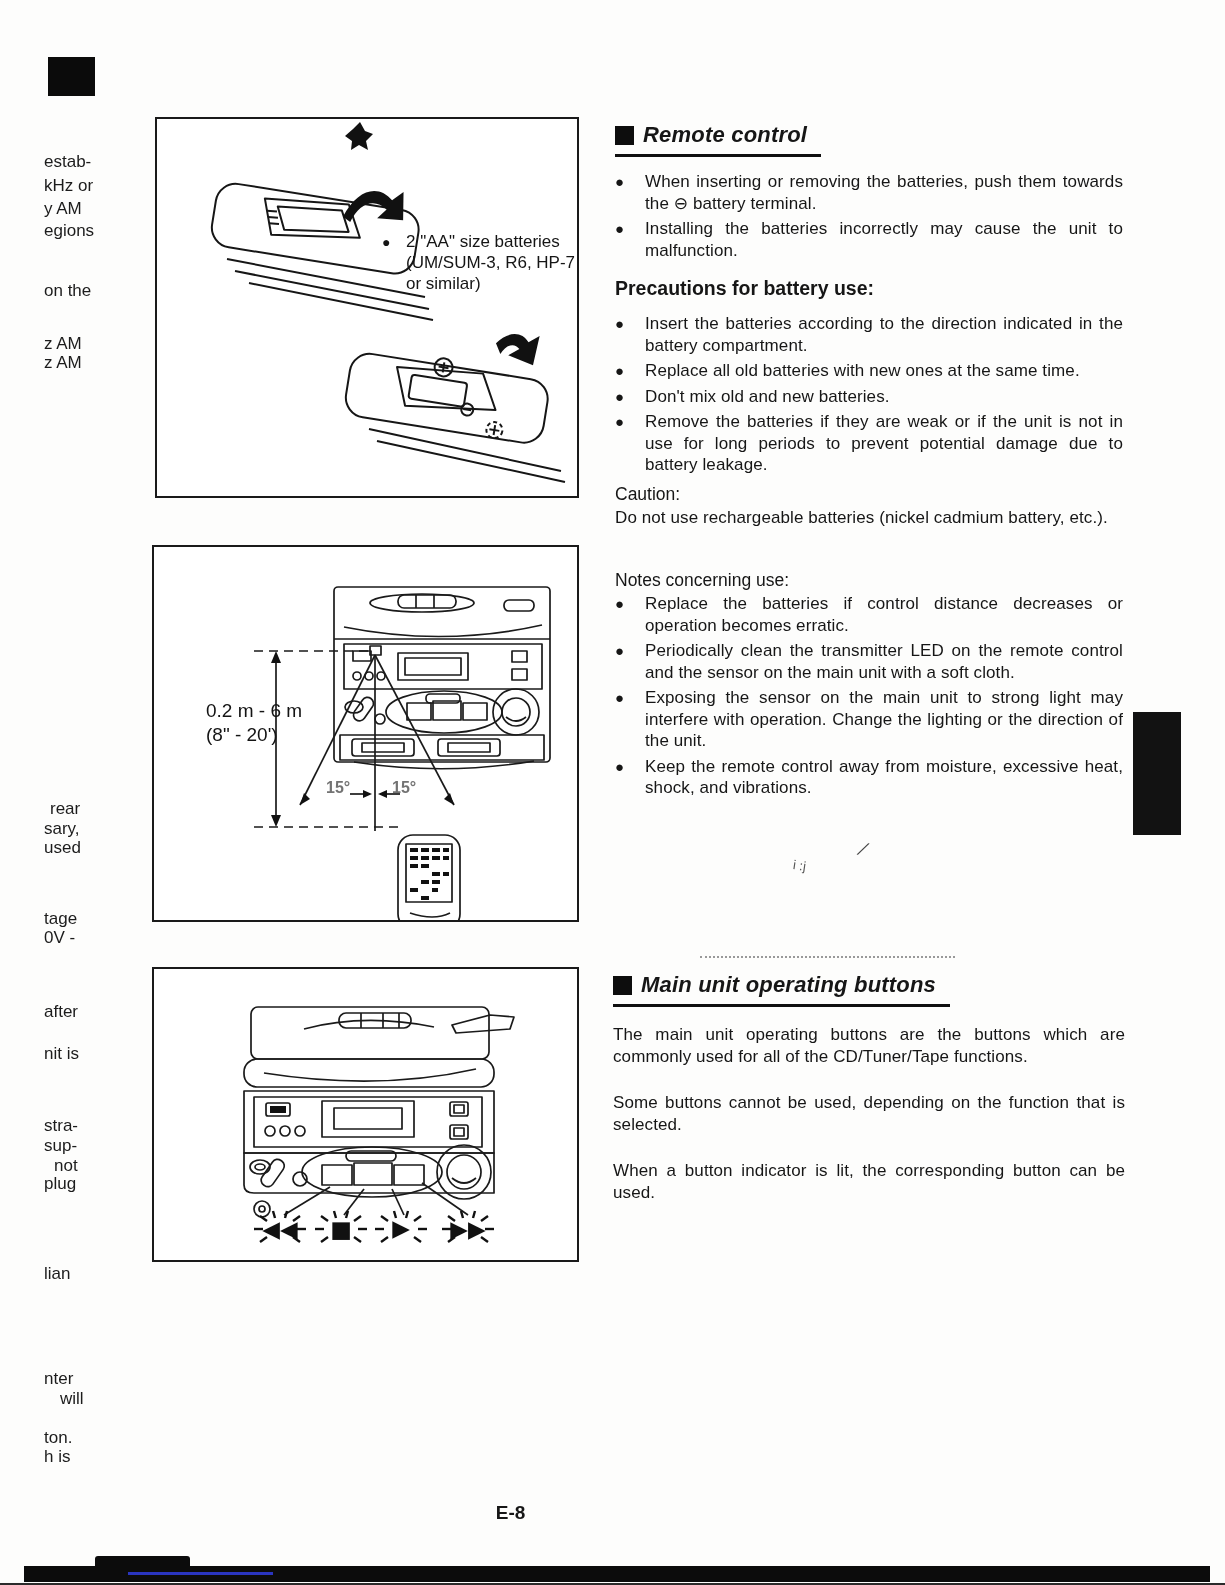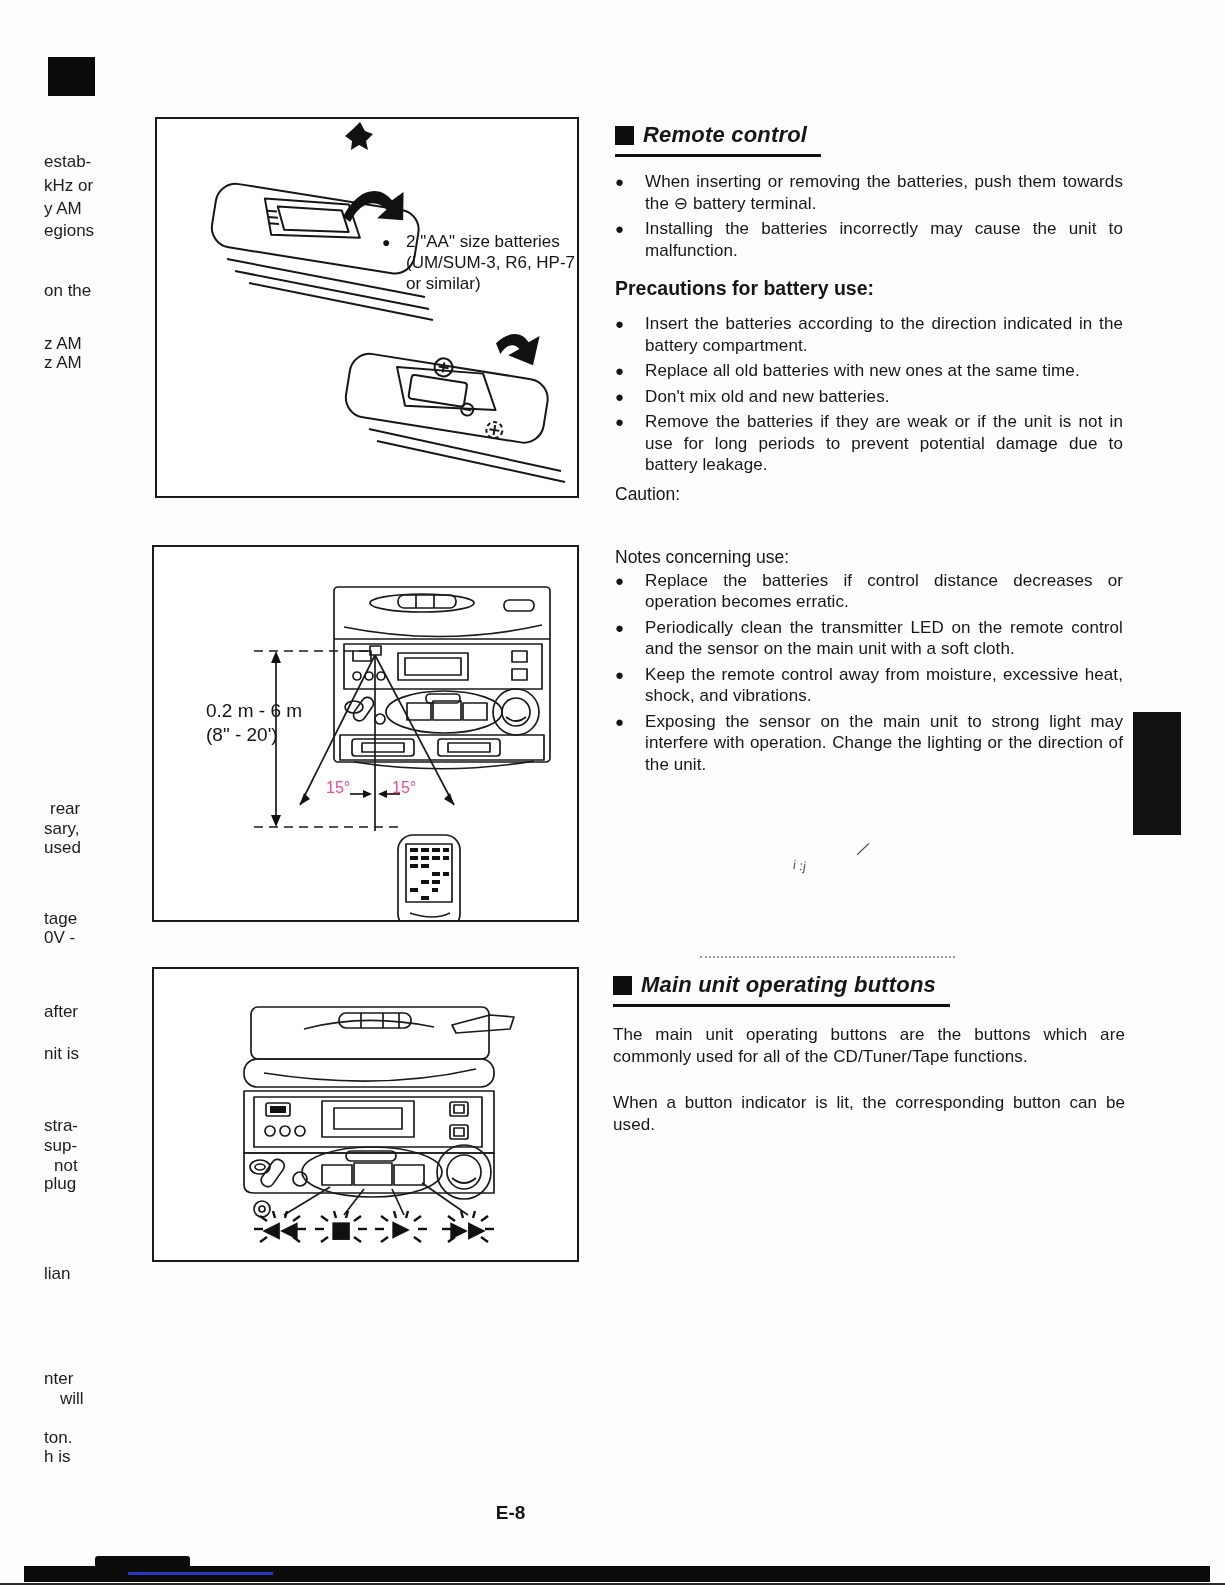--- a/index.html
+++ b/index.html
@@ -18,21 +18,21 @@
               letter-spacing:.5px;}
   
   .frag{position:absolute;left:44px;font-size:17px;color:#1c1c1c;white-space:nowrap;}
   
   .box{position:absolute;border:2px solid #1a1a1a;background:#fff;box-sizing:border-box;}
   .box svg{display:block;}
   .fig-label{position:absolute;font-size:17px;line-height:21px;color:#151515;}
   .fig-bullet{display:grid;grid-template-columns:24px 1fr;}
   .fig-bullet .dot::before{content:"\25CF";font-size:14px;}
   .dim-label{font-size:19px;line-height:24px;color:#141414;}
-  .angle-label{font-size:16px;font-weight:normal;color:#ec4899;}
+  .angle-label{font-size:16px;font-weight:bold;color:#737373;}
   
   .col{position:absolute;width:508px;}
   .sec-head{display:flex;align-items:center;gap:9px;border-bottom:3px solid #101010;
             width:fit-content;padding-bottom:6px;padding-right:14px;}
   .sec-head .sq{width:19px;height:19px;background:#0d0d0d;flex:0 0 auto;}
   .sec-head .t{font-size:22px;font-weight:bold;letter-spacing:.2px;font-style:italic;}
   .sub-head{font-size:19.5px;font-weight:bold;margin:16px 0 13px;}
   .mini-head{font-size:17.5px;font-weight:normal;margin:8px 0 2px;}
   .bullets{margin-top:14px;}
   .bullet{display:grid;grid-template-columns:30px 1fr;margin-bottom:4px;}
@@ -323,49 +323,51 @@
           <span class="dot"></span>
           <span class="bt">Don't mix old and new batteries.</span>
         </div>
       <div class="bullet">
           <span class="dot"></span>
           <span class="bt">Remove the batteries if they are weak or if the unit is not in use for long periods to prevent potential damage due to battery leakage.</span>
         </div>
     </div>
 
     <div class="mini-head">Caution:</div>
+    <p class="plain">Do not use rechargeable batteries (nickel cadmium battery, etc.).</p>
 
     <div class="mini-head notes-gap">Notes concerning use:</div>
     <div>
       <div class="bullet">
           <span class="dot"></span>
           <span class="bt">Replace the batteries if control distance decreases or operation becomes erratic.</span>
         </div>
       <div class="bullet">
           <span class="dot"></span>
           <span class="bt">Periodically clean the transmitter LED on the remote control and the sensor on the main unit with a soft cloth.</span>
         </div>
       <div class="bullet">
           <span class="dot"></span>
+          <span class="bt">Exposing the sensor on the main unit to strong light may interfere with operation. Change the lighting or the direction of the unit.</span>
+        </div>
+      <div class="bullet">
+          <span class="dot"></span>
           <span class="bt">Keep the remote control away from moisture, excessive heat, shock, and vibrations.</span>
-        </div>
-      <div class="bullet">
-          <span class="dot"></span>
-          <span class="bt">Exposing the sensor on the main unit to strong light may interfere with operation. Change the lighting or the direction of the unit.</span>
         </div>
     </div>
   </div>
 
   <div class="dot-artifact"></div>
   <div class="col" style="left:613px;top:972px;width:512px">
     <div class="sec-head">
       <span class="sq"></span>
       <span class="t">Main unit operating buttons</span>
     </div>
     <p class="para first">The main unit operating buttons are the buttons which are commonly used for all of the CD/Tuner/Tape functions.</p>
+    <p class="para">Some buttons cannot be used, depending on the function that is selected.</p>
     <p class="para">When a button indicator is lit, the corresponding button can be used.</p>
   </div>
 
   <span class="scratch1">i :j</span>
   <span class="scratch2">∕</span>
 
   <div class="page-number">E-8</div>
 
   <div class="side-tab"></div>
   <div class="footer-bump"></div>

